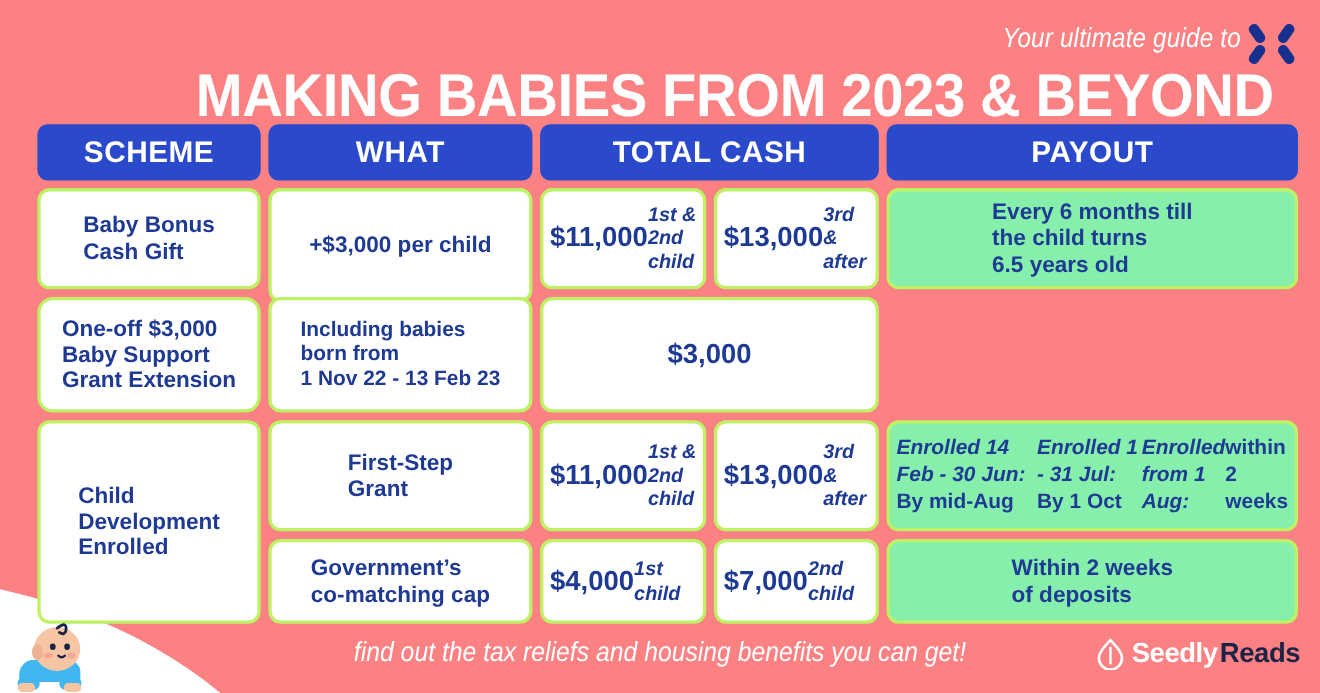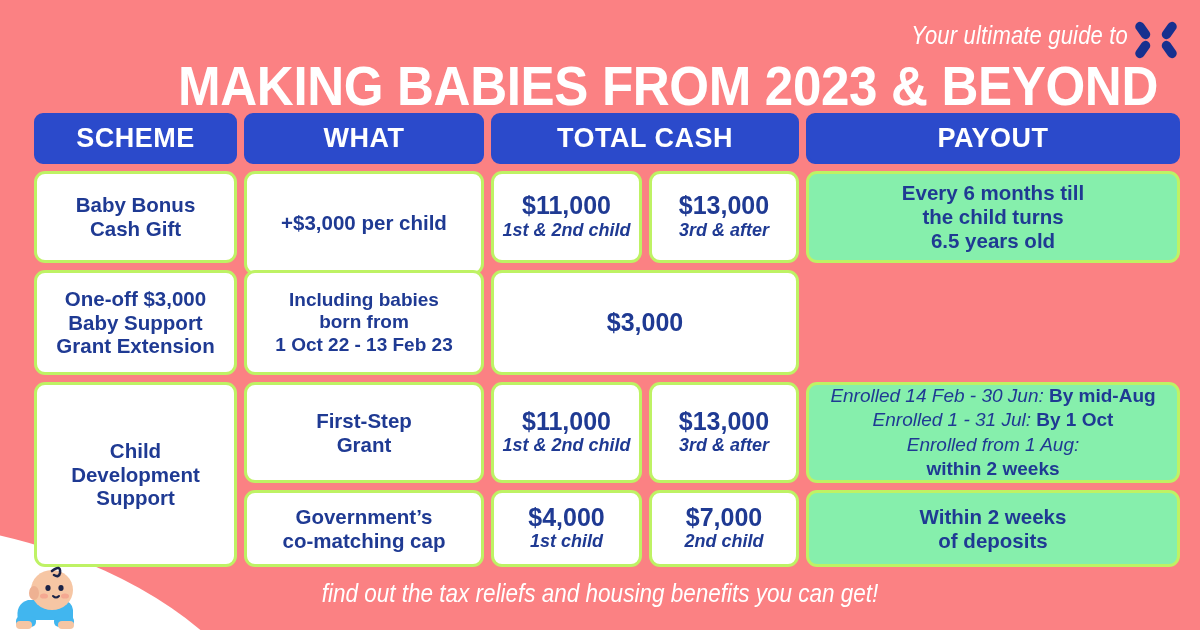--- a/index.html
+++ b/index.html
@@ -48,21 +48,21 @@
 
   
   .table{position:absolute;left:34px;top:113px;width:1132px;z-index:3;}
   .row{display:flex;gap:7px;margin-bottom:7px;}
   .cell{
     box-sizing:border-box;
     border:3px solid #bef264;
     border-radius:11px;
     background:#ffffff;
     display:flex;align-items:center;justify-content:center;
-    text-align:center;
+    text-align:left;
     color:#1f3a93;
     padding:20px 6px;
   }
   .hdr{
     background:#2b4acb;border-color:#2b4acb;
     color:#ffffff;font-weight:bold;font-size:27px;
     letter-spacing:.5px;height:51px;border-radius:9px;
   }
   
   .c-scheme{width:203px;flex:none;}
@@ -73,24 +73,24 @@
   .c-payout{width:374px;flex:none;}
 
   .payout{background:#86efac;}
 
   .txt{line-height:1.16;font-weight:bold;font-size:20.5px;}
   .txt-sm{line-height:1.16;font-weight:bold;font-size:19px;}
   .amount{font-weight:bold;font-size:25px;line-height:1.1;}
   .sub{font-style:italic;font-weight:bold;font-size:18px;line-height:1.2;}
   .light{font-weight:normal;font-size:21px;transform:scaleX(.94);}
   .lightline{line-height:1.2;}
-  .ital{font-style:italic;font-weight:normal;font-size:19px;line-height:1.28;}
+  .ital{font-style:italic;font-weight:bold;font-size:19px;line-height:1.28;}
   .ital b{font-style:normal;}
 
-  .stack{display:flex;flex-direction:column;align-items:center;justify-content:center;}
+  .stack{display:flex;align-items:center;justify-content:center;}
 
   
   .group{display:flex;gap:7px;}
   .group-right{display:flex;flex-direction:column;gap:7px;}
 
   
   .footer{position:absolute;left:0;bottom:0;width:1064px;height:66px;z-index:3;}
   .tagline{
     position:absolute;left:0;width:1200px;text-align:center;bottom:22px;
     color:#ffffff;font-size:25px;font-style:italic;font-weight:400;
@@ -151,40 +151,40 @@
         <div class="sub">3rd &amp; after</div>
       </div>
       <div class="cell c-payout payout" style="height:92px;">
         <div class="txt" style="white-space:pre-line;">Every 6 months till
 the child turns
 6.5 years old</div>
       </div>
     </div>
 
     <div class="row" style="height:105px;">
-      <div class="cell c-scheme" style="height:105px;">
+      <div class="cell c-scheme" style="height:105px;border-radius:14px;">
         <div class="txt" style="white-space:pre-line;">One-off $3,000
 Baby Support
 Grant Extension</div>
       </div>
       <div class="cell c-what" style="height:105px;">
         <div class="txt-sm" style="white-space:pre-line;">Including babies
 born from
-1 Oct 22 - 13 Feb 23</div>
+1 Nov 22 - 13 Feb 23</div>
       </div>
       <div class="cell c-cash" style="height:105px;">
         <div class="amount">$3,000</div>
       </div>
     </div>
 
     <div class="group">
       <div class="cell c-scheme" style="height:185px;">
         <div class="txt" style="white-space:pre-line;">Child
 Development
-Support</div>
+Enrolled</div>
       </div>
 
       <div class="group-right">
 
         <div class="row" style="margin-bottom:0;height:101px;">
           <div class="cell c-what" style="height:101px;">
             <div class="txt" style="white-space:pre-line;">First-Step
 Grant</div>
           </div>
           <div class="cell c-cash-a stack" style="height:101px;">
@@ -259,14 +259,22 @@
 
     <path d="M45 32 q3 3 6 0" stroke="#1b2347" stroke-width="2" fill="none" stroke-linecap="round"></path>
 
     <path d="M44 7 q9 -7 8 2 q-1 5 -6 2" stroke="#1b2347" stroke-width="2.6" fill="none" stroke-linecap="round"></path>
   </svg>
 
   <div class="footer">
     <div class="tagline">find out the tax reliefs and housing benefits you can get!</div>
   </div>
 
+  <div class="seedly">
+    <svg width="27" height="29" viewBox="0 0 27 29">
+      <path d="M13.5 2 C7 9 3 13.5 3 18.2 A10.5 10.5 0 0 0 24 18.2 C24 13.5 20 9 13.5 2 Z" fill="none" stroke="#ffffff" stroke-width="2.4"></path>
+      <line x1="13.5" y1="9" x2="13.5" y2="23" stroke="#ffffff" stroke-width="2.2" stroke-linecap="round"></line>
+    </svg>
+    <span class="seedly-word seedly-a">Seedly</span>
+    <span class="seedly-word seedly-b" style="margin-left:-4px;">Reads</span>
+  </div>
 
 </div>
 
 </body></html>

